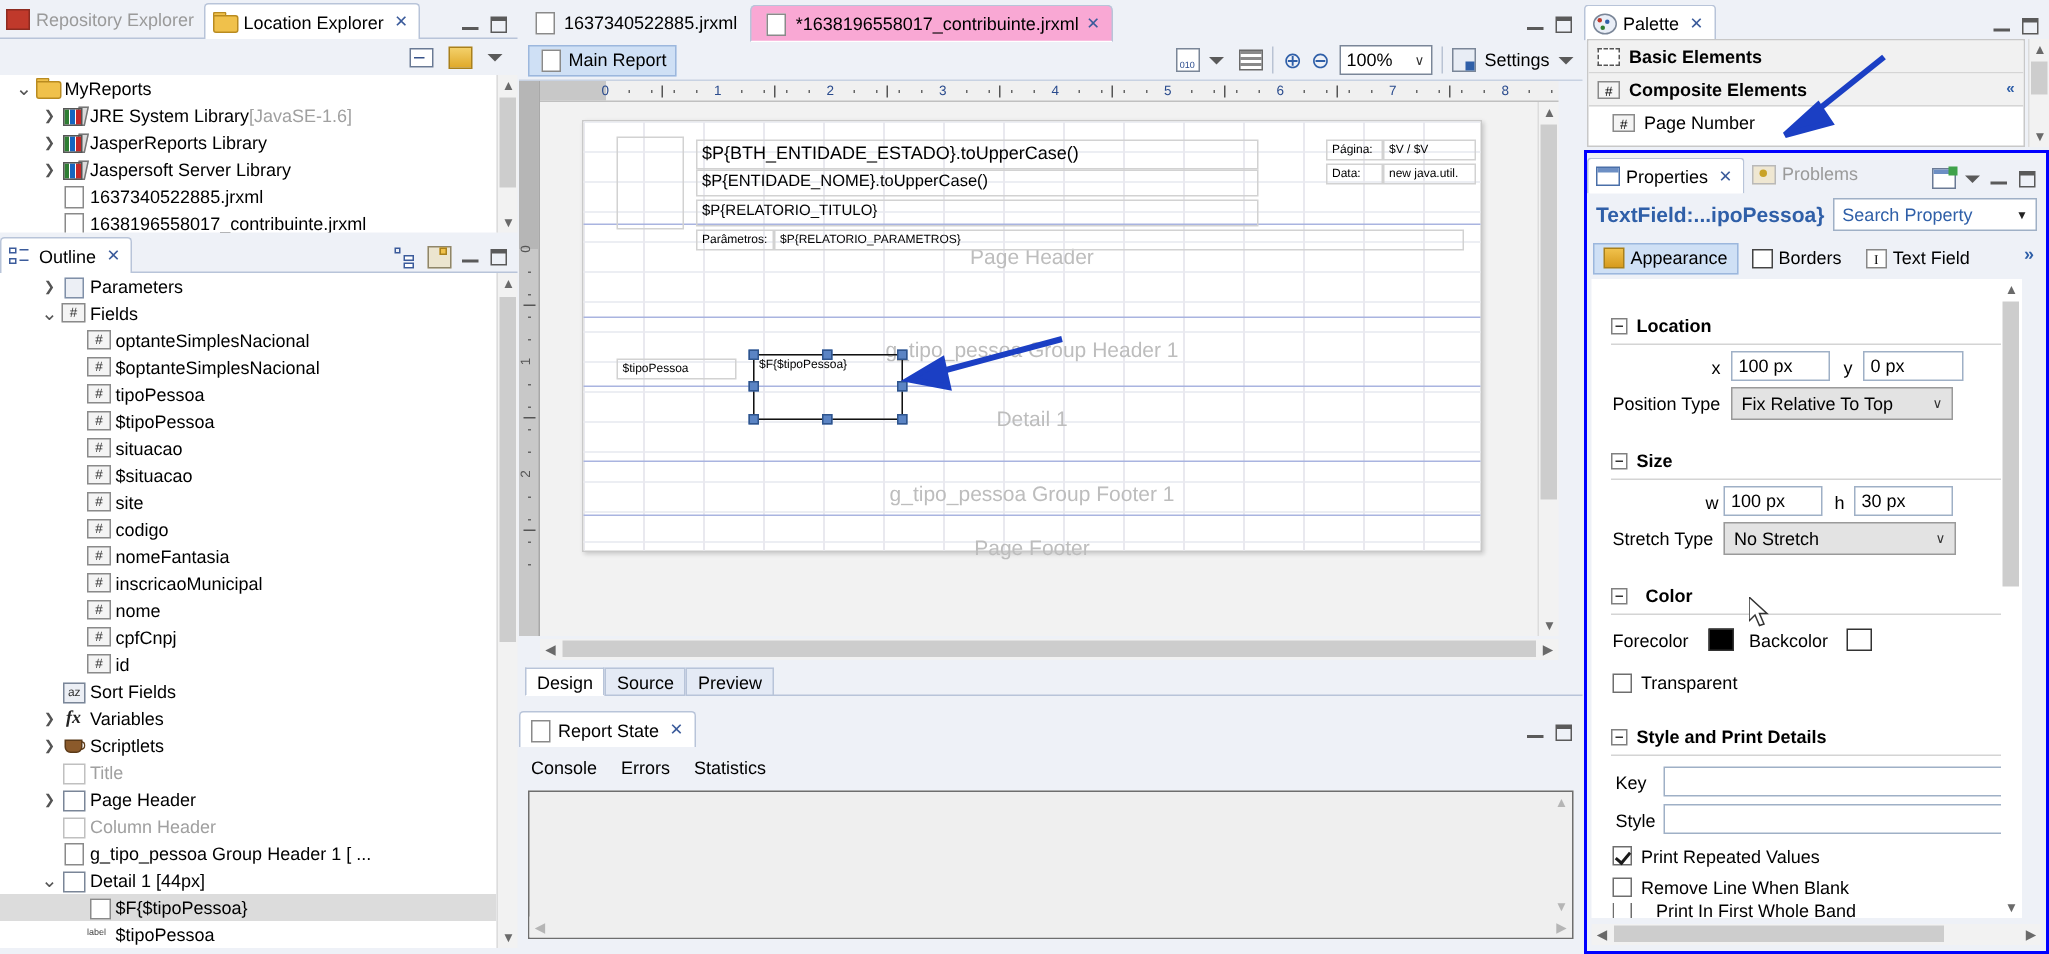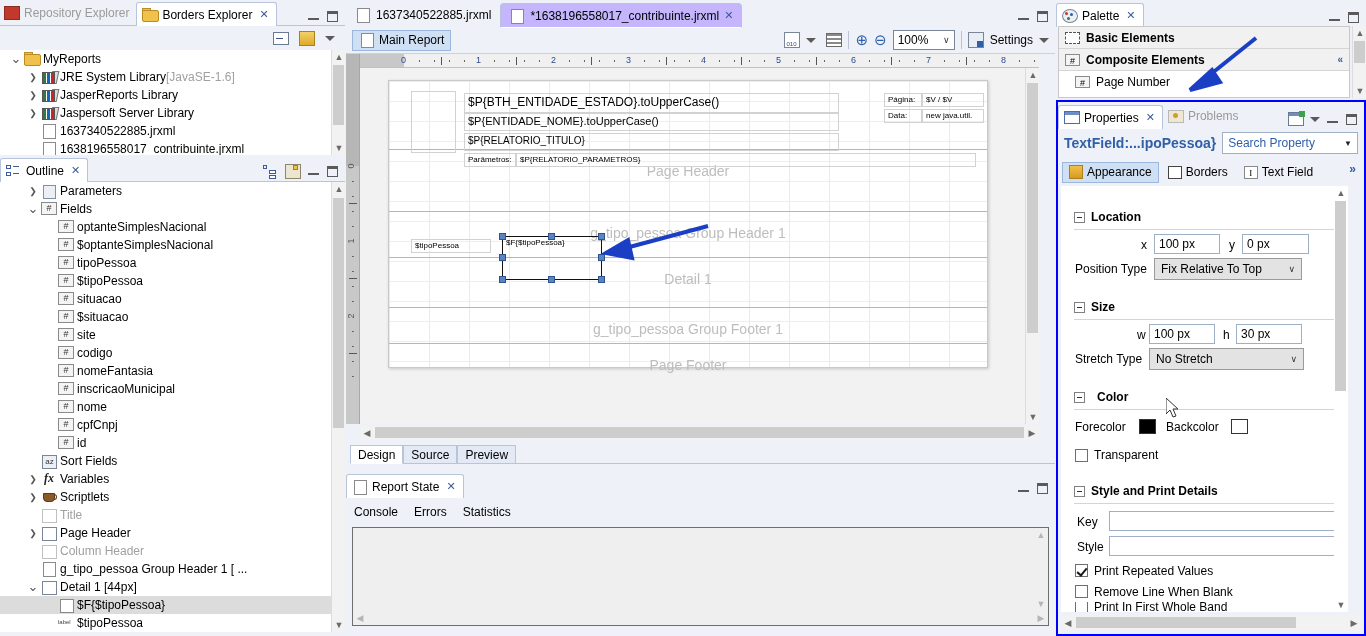--- a/index.html
+++ b/index.html
@@ -76,21 +76,21 @@
   .ico-band.g::before{background:repeating-linear-gradient(to bottom,#d8d8d8 0 1px,#fff 1px 3px);}
   .ico-group::after{content:"";position:absolute;left:2px;top:1px;width:11px;height:13px;background:#fff;border:1px solid #8a8a8a;}
   .ico-group::before{content:"";position:absolute;left:4px;top:3px;width:7px;height:1px;box-shadow:0 3px 0 #9aa5b8,0 6px 0 #9aa5b8;background:#9aa5b8;}
   .ico-textfield::after{content:"";position:absolute;left:2px;top:2px;width:12px;height:12px;background:#fff;border:1px solid #8a8a8a;}
   .ico-textfield::before{content:"I";position:absolute;left:1px;top:1px;width:6px;height:13px;font:10px "Liberation Serif",serif;text-align:center;line-height:13px;color:#333;}
   .ico-label::after{content:"label";position:absolute;left:0;top:3px;width:16px;height:9px;font:6px "Liberation Sans",sans-serif;line-height:9px;color:#444;}
 
   
   .etabbar { height: 27px; background:#eef1f7; display:flex; align-items:flex-end; position:relative; }
   .etab { display:flex;align-items:center;gap:5px;height:25px;padding:0 8px;font-size:12px;color:#000;border:1px solid transparent;white-space:nowrap;}
-  .etab.active { background:#c4b5fd;border:1px solid #b8c4d9;border-bottom:1px solid #fff;border-radius:4px 4px 0 0;position:relative;top:1px;align-items:center;}
+  .etab.active { background:#f9a8d4;border:1px solid #b8c4d9;border-bottom:1px solid #fff;border-radius:4px 4px 0 0;position:relative;top:1px;align-items:center;}
   .etab .xclose{color:#3b5b9b;font-size:11px;}
 
   .toolbar { height:27px;background:#eef1f7;display:flex;align-items:center;padding:0 6px;border-bottom:1px solid #c8d2e2;}
   .tbtn{display:flex;align-items:center;gap:4px;height:21px;padding:0 6px;font-size:12px;cursor:pointer;}
   .tbtn.on{background:#cfe0f5;border:1px solid #9cb7dd;}
   .sep{width:1px;height:18px;background:#b9c3d4;margin:0 6px;}
   .zoombox{height:20px;width:62px;border:1px solid #7a8698;background:#fff;display:flex;align-items:center;justify-content:space-between;padding:0 4px;font-size:12px;}
 
   .ruler-h{height:14px;background:#f0f0f0;border-bottom:1px solid #c0c0c0;position:relative;overflow:hidden;font-size:9px;color:#2a4b8d;}
   .ruler-v{width:14px;background:#c8c8c8;position:absolute;overflow:hidden;font-size:9px;color:#555;}
@@ -140,21 +140,21 @@
 <div id="root">
 
   <div class="view" style="left:0;top:0;width:345px;height:155px;background:#eef1f7;">
     <div class="viewtabs" style="border-bottom:1px solid #b8c4d9;">
       <div class="vtab" style="padding-left:4px;">
         <span class="ico" style="background:#c0392b;border:1px solid #8d2b20;width:14px;height:14px;"></span>
         <span>Repository Explorer</span>
       </div>
       <div class="vtab active">
         <span class="ico ico-folder"></span>
-        <span>Borders Explorer</span>
+        <span>Location Explorer</span>
         <span class="xclose">✕</span>
       </div>
       <div class="vtools">
         <div class="minbtn"></div>
         <div class="maxbtn"></div>
       </div>
     </div>
 
     <div style="height:24px;background:#eef1f7;display:flex;align-items:center;justify-content:flex-end;gap:10px;padding-right:10px;">
       <span class="ico" style="border:1px solid #6a7a95;background:#fff;width:13px;height:13px;position:relative;">
@@ -756,21 +756,21 @@
 
       <div id="style-checks" style="position:absolute;left:14px;top:374px;right:6px;">
           <div style="display: flex; align-items: center; gap: 6px; height: 21px;">
             <span class="chk on"></span>
             <span>Print Repeated Values</span>
           </div>
           <div style="display: flex; align-items: center; gap: 6px; height: 21px;">
             <span class="chk"></span>
             <span>Remove Line When Blank</span>
           </div>
-          <div style="display: flex; align-items: center; gap: 6px; overflow: hidden; height: 10px;">
+          <div style="display: flex; align-items: center; gap: 16px; overflow: hidden; height: 10px;">
             <span class="chk"></span>
             <span>Print In First Whole Band</span>
           </div>
         </div>
 
       <div class="sbv" style="right:0;top:0;bottom:0;background:#fff;border-left:none;">
         <div class="arrw" style="top:0;">▲</div>
         <div class="thumb" style="top:15px;height:190px;"></div>
         <div class="arrw" style="bottom:0;">▼</div>
       </div>

